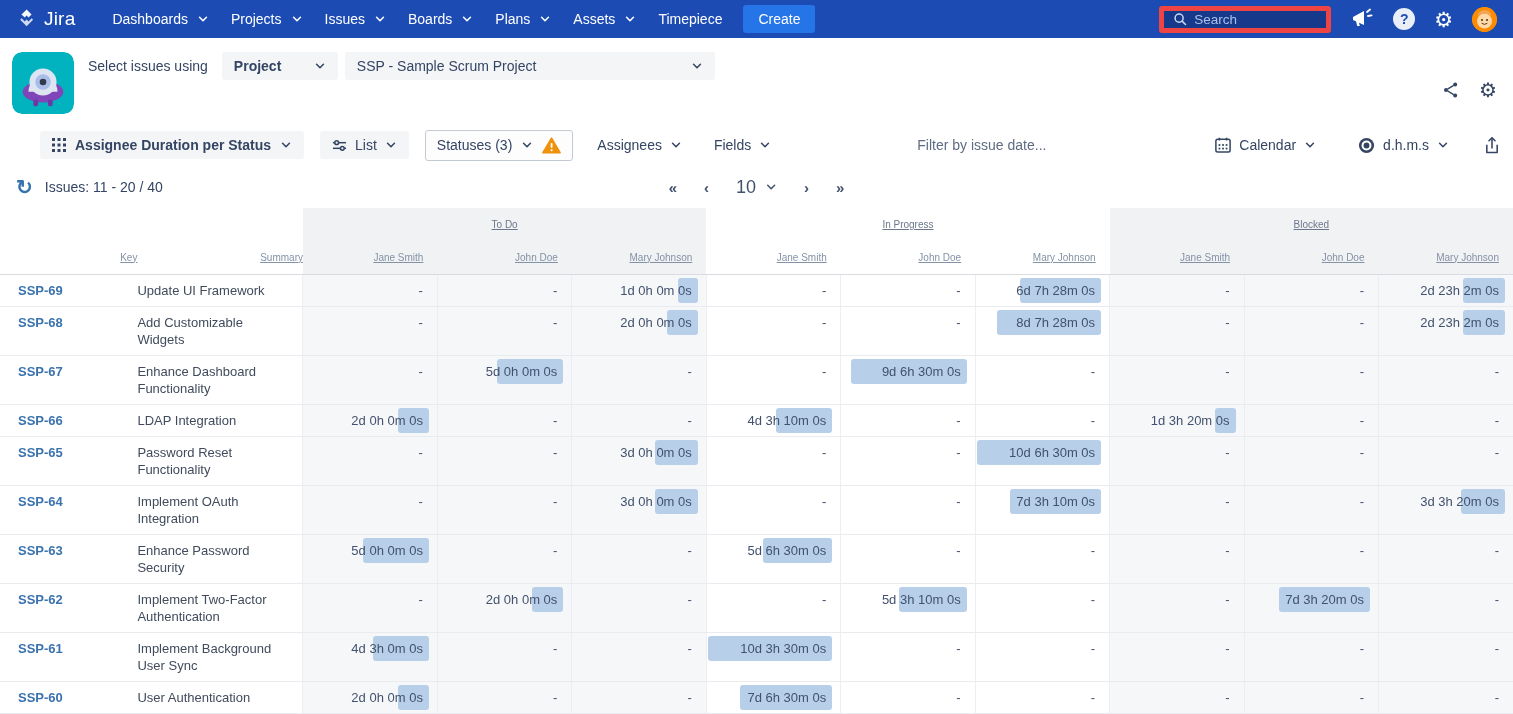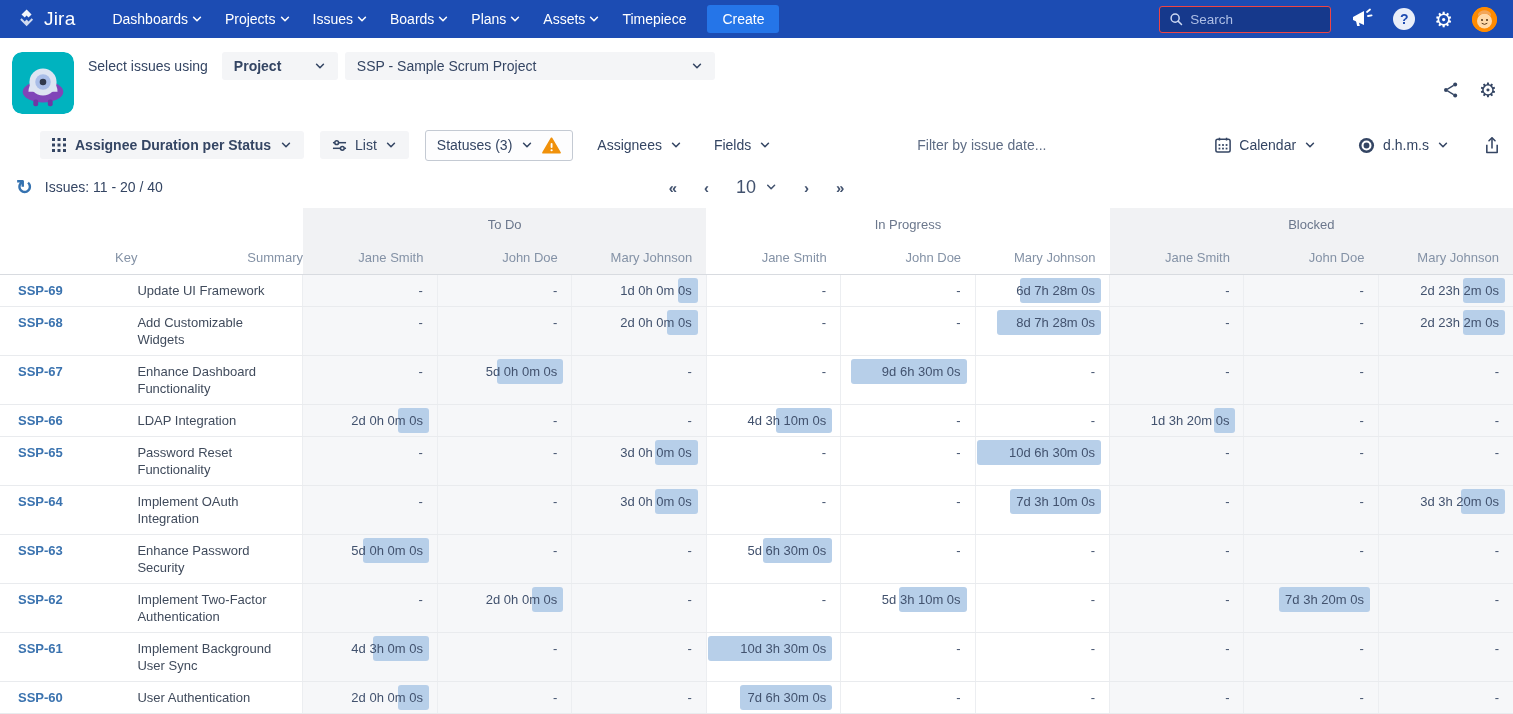--- a/index.html
+++ b/index.html
@@ -5,28 +5,28 @@
   * { margin:0; padding:0; box-sizing:border-box; }
   html,body { width:1513px; height:714px; overflow:hidden; background:#fff;
     font-family:"Liberation Sans", sans-serif; }
 
   
   .nav { height:38px; background:#1c4cb3; display:flex; align-items:center;
     padding:0 16px; color:#fff; }
   .brand { display:flex; align-items:center; gap:6px; margin-right:26px; cursor:pointer; }
   .brand-text { font-size:19px; font-weight:500; letter-spacing:.2px; }
   .nav-items { display:flex; align-items:center; }
-  .nav-item { display:flex; align-items:center; gap:3px; font-size:14px;
+  .nav-item { display:flex; align-items:center; gap:9px; font-size:14px;
     padding:0 11px; height:38px; cursor:pointer; white-space:nowrap; }
   .create-btn { margin-left:10px; background:#2575e8; color:#fff; border:none;
     border-radius:3px; font-size:14px; font-weight:500; padding:6px 15px;
     font-family:inherit; cursor:pointer; }
   .nav-right { margin-left:auto; display:flex; align-items:center; gap:19px; }
   .search-box { display:flex; align-items:center; gap:7px; width:172px; height:27px;
-    background:#16398c; border:1px solid #ef4444; border-radius:3px; padding:0 9px; }
+    background:#16398c; border:5px solid #ef4444; border-radius:3px; padding:0 9px; }
   .search-box input { background:transparent; border:none; outline:none; color:#dbe4f7;
     font-size:13.5px; width:120px; font-family:inherit; }
   .search-box input::placeholder { color:#aebfe6; }
   .help-circle { width:22px; height:22px; border-radius:50%; background:#e9eef9;
     color:#1d4ab0; font-weight:700; font-size:14px; display:flex; align-items:center;
     justify-content:center; cursor:pointer; }
   .gear-white { font-size:21px; color:#fff; cursor:pointer; line-height:1; }
   .avatar { width:25px; height:25px; border-radius:50%; background:#ff8b00;
     display:flex; align-items:center; justify-content:center; cursor:pointer; overflow:hidden; }
 
@@ -62,21 +62,21 @@
   .pagebar { position:relative; height:42px; display:flex; align-items:center; padding:0 16px; }
   .issues-count { display:flex; align-items:center; gap:12px; color:#344563; font-size:14px; }
   .refresh { color:#3572b0; font-size:20px; font-weight:700; cursor:pointer; line-height:1; }
   .pager { position:absolute; left:50%; transform:translateX(-50%); display:flex;
     align-items:center; gap:27px; color:#42526e; font-size:15px; font-weight:600; }
   .pager span { cursor:pointer; }
   .page-size { display:flex; align-items:center; gap:9px; font-weight:400; font-size:18px; }
 
   
   table { width:100%; border-collapse:collapse; table-layout:fixed; }
-  thead th { font-weight:400; font-size:13px; color:#8492a6; height:33px; }
+  thead th { font-weight:400; font-size:10px; color:#8492a6; height:33px;text-decoration:underline; }
   th.group-label { color:#6b778c; text-align:center; }
   th.shaded { background:#f1f2f4; }
   th.name { text-align:right; padding-right:14px; }
   th.key-h, th.sum-h { text-align:right; }
   th.key-h { padding-left:18px; }
   thead tr.names th { border-bottom:1px solid #d8dbe0; }
   tbody td { border-bottom:1px solid #e9ebee; font-size:13px; color:#42526e;
     vertical-align:top; padding-top:7px; padding-bottom:7px; line-height:17px; }
   td.key { padding-left:18px; }
   td.key a { color:#3b73af; font-weight:700; text-decoration:none; cursor:pointer; }

